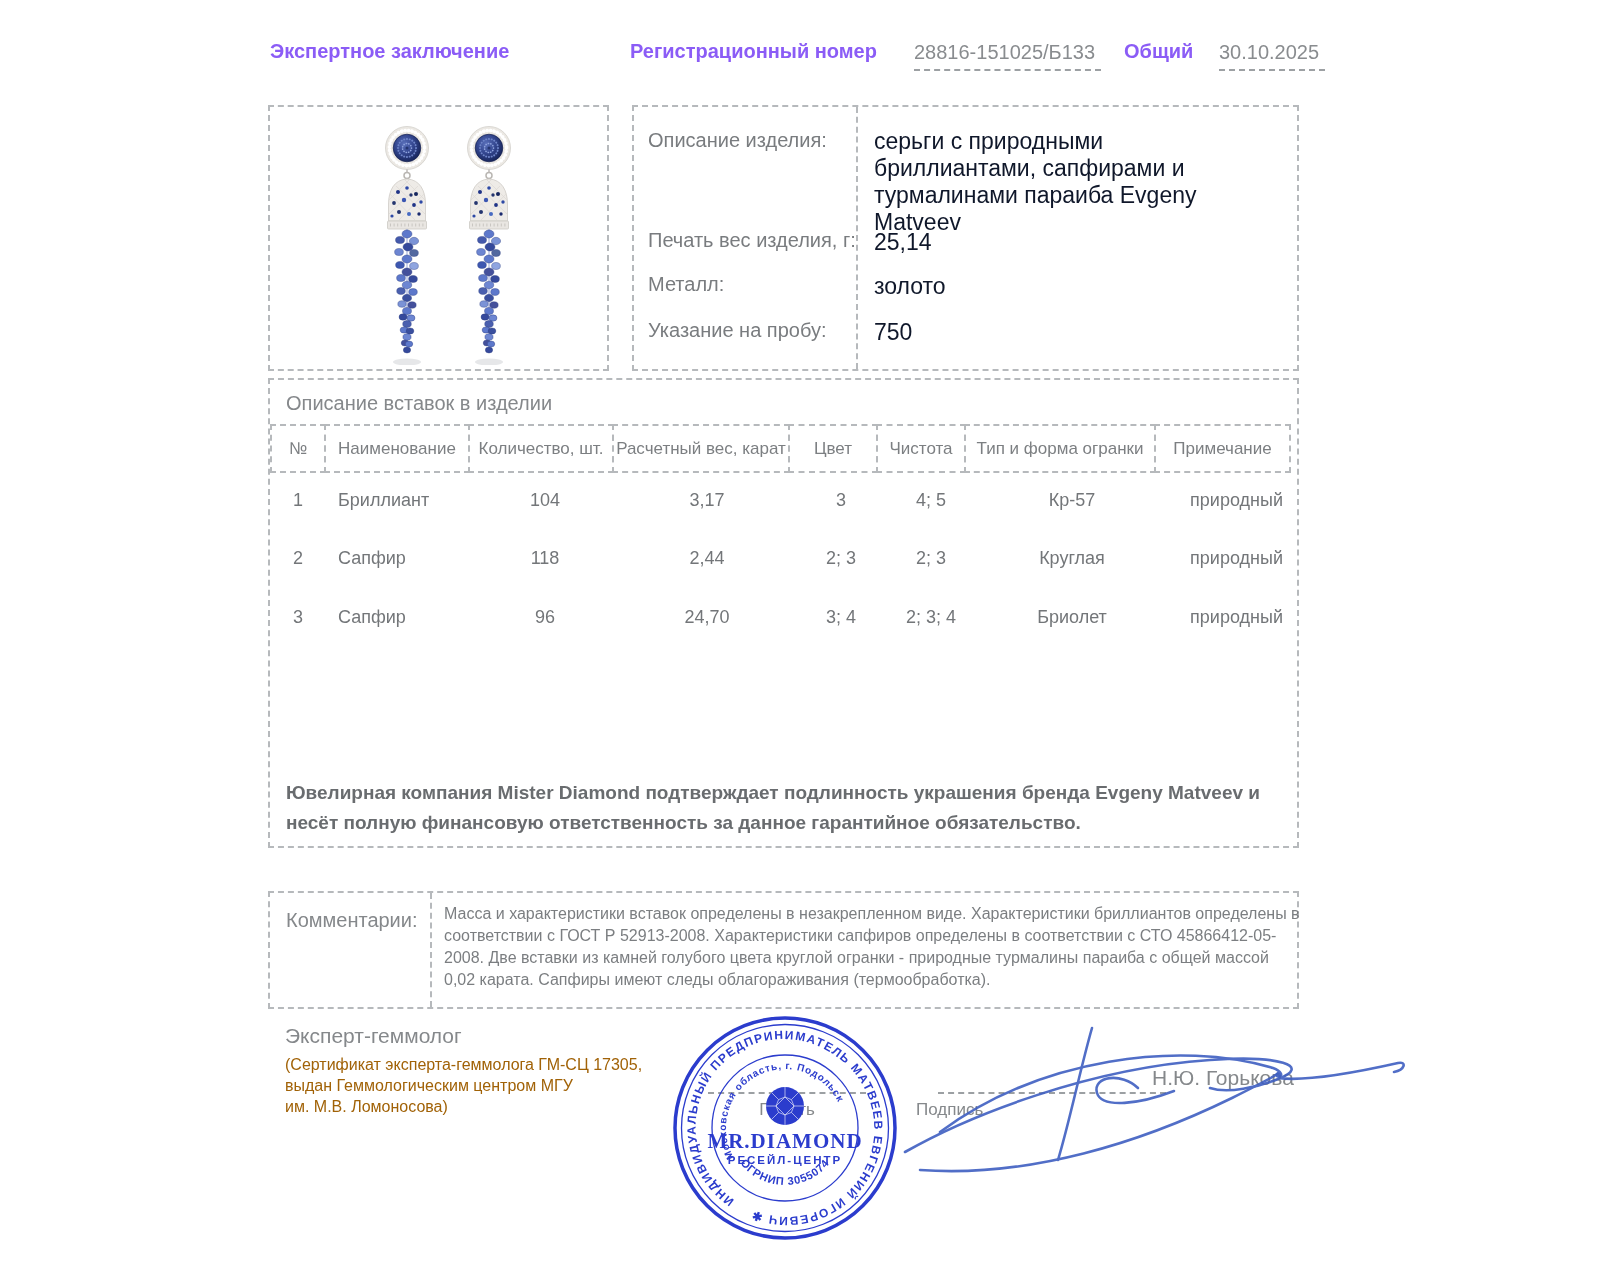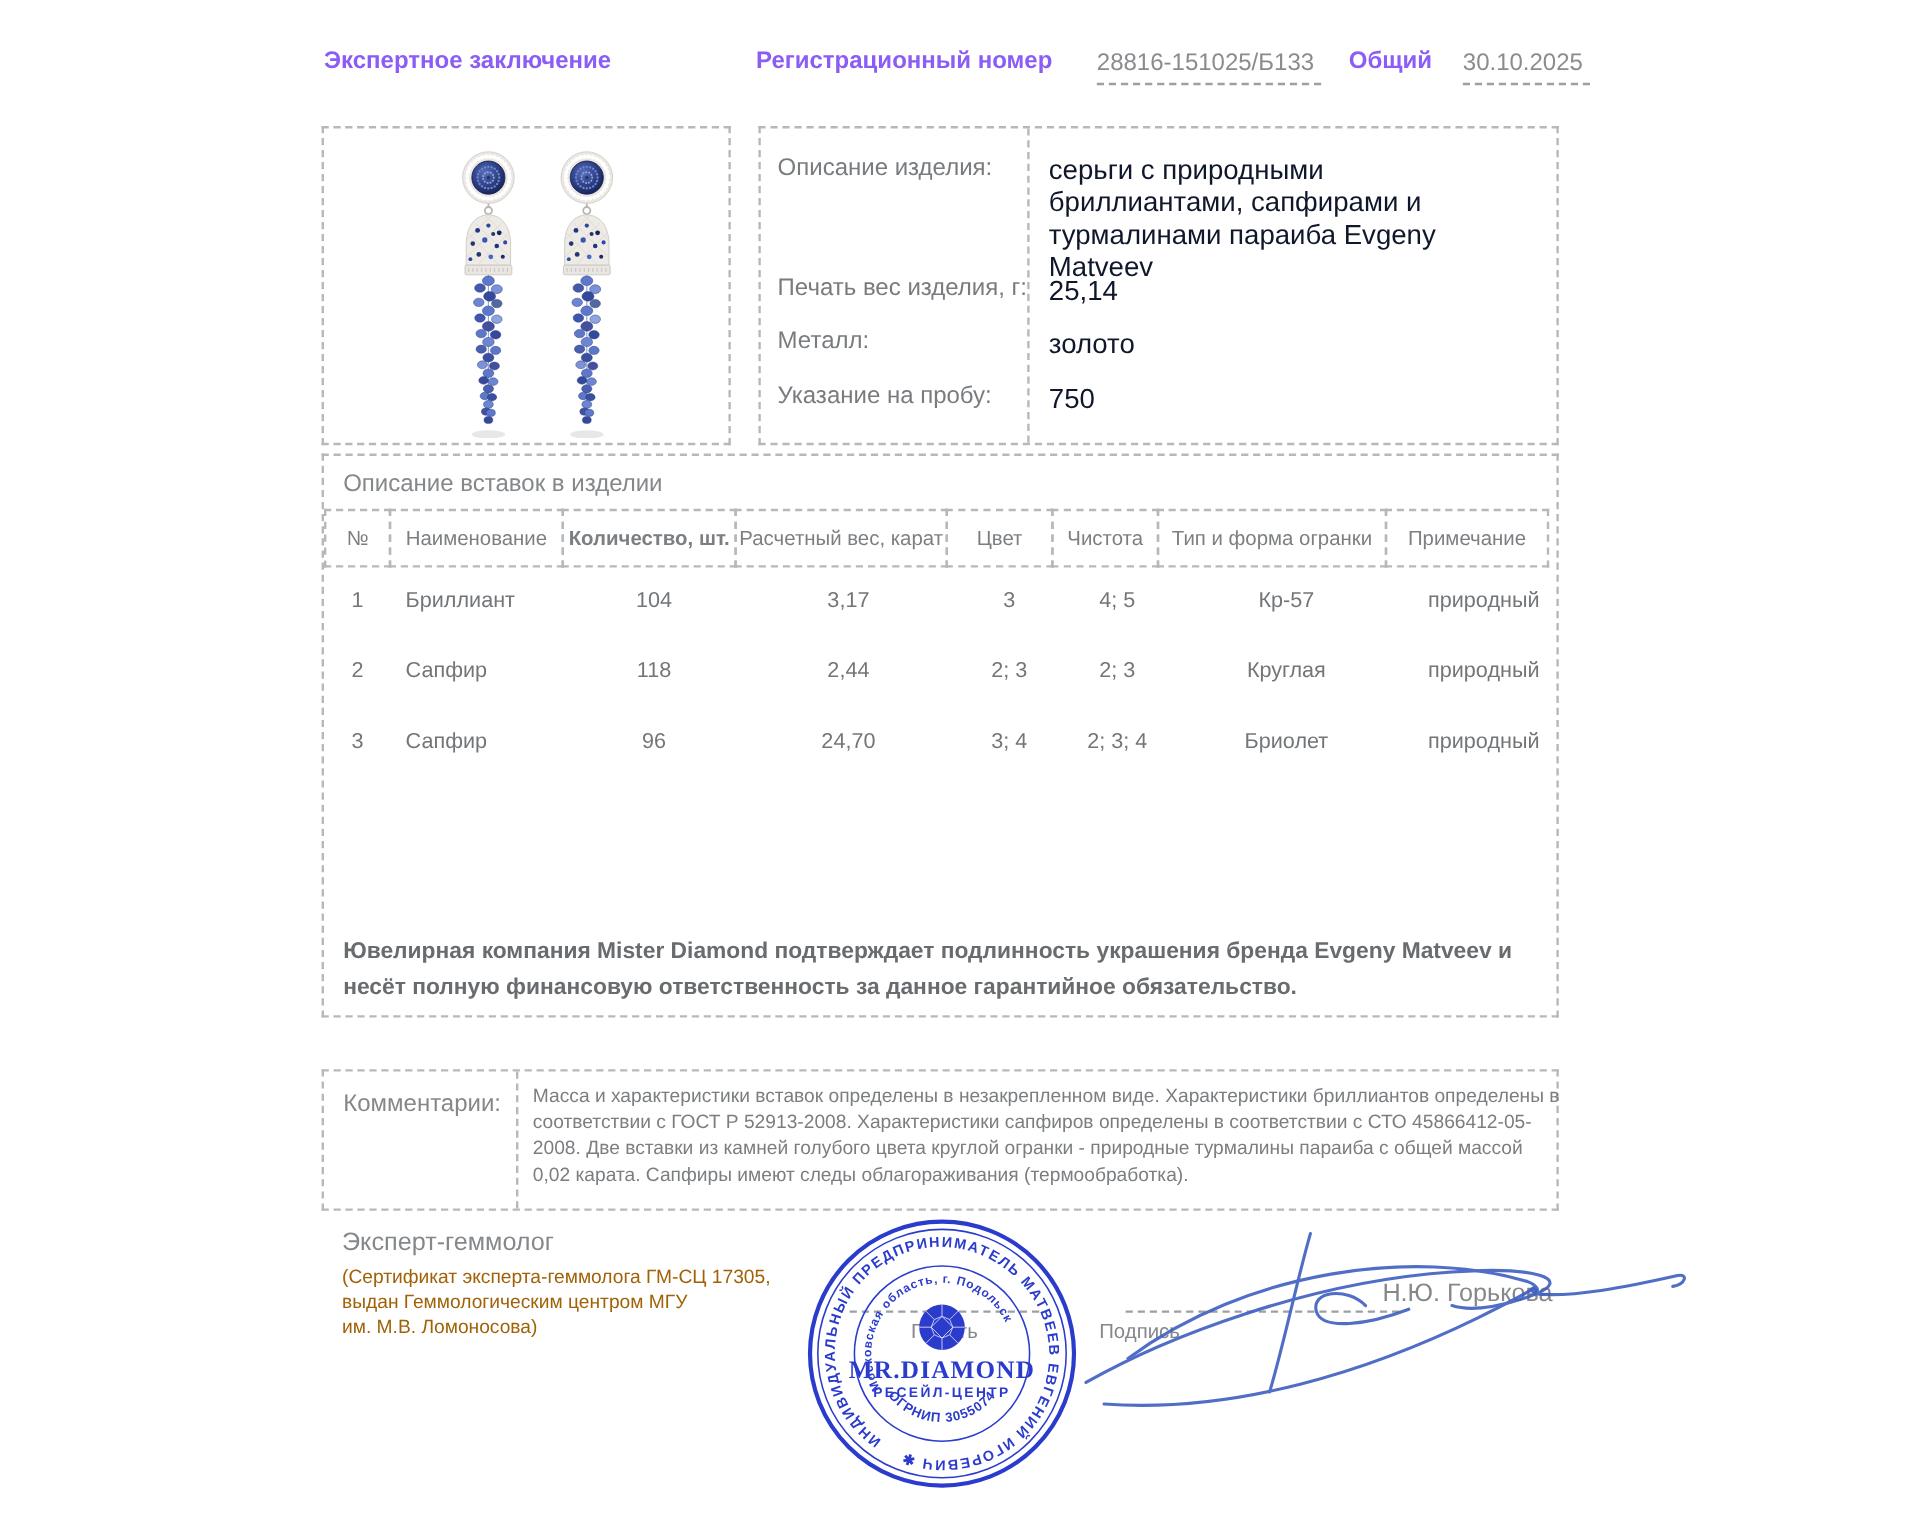--- a/index.html
+++ b/index.html
@@ -134,21 +134,21 @@
     <div class="abs ilabel" style="left:14px;top:212px;">Указание на пробу:</div>
     <div class="abs ival" style="left:240px;top:212px;">750</div>
   </div>
 
   <div class="abs dbox" style="left:268px;top:378px;width:1027px;height:466px;">
     <div class="abs sect-title" style="left:16px;top:12px;">Описание вставок в изделии</div>
 
     <div class="th-row">
       <div class="th" style="width:56px;">№</div>
       <div class="th" style="width:146px;">Наименование</div>
-      <div class="th" style="width:146px;font-weight:bold;">Количество, шт.</div>
+      <div class="th" style="width:146px;">Количество, шт.</div>
       <div class="th" style="width:178px;">Расчетный вес, карат</div>
       <div class="th" style="width:90px;">Цвет</div>
       <div class="th" style="width:90px;">Чистота</div>
       <div class="th" style="width:192px;">Тип и форма огранки</div>
       <div class="th" style="width:137px;">Примечание</div>
     </div>
 
     <div class="tr-row" style="top:108px;">
       <span class="td" style="width:56px;">1</span>
       <span class="td left" style="width:146px;">Бриллиант</span>

